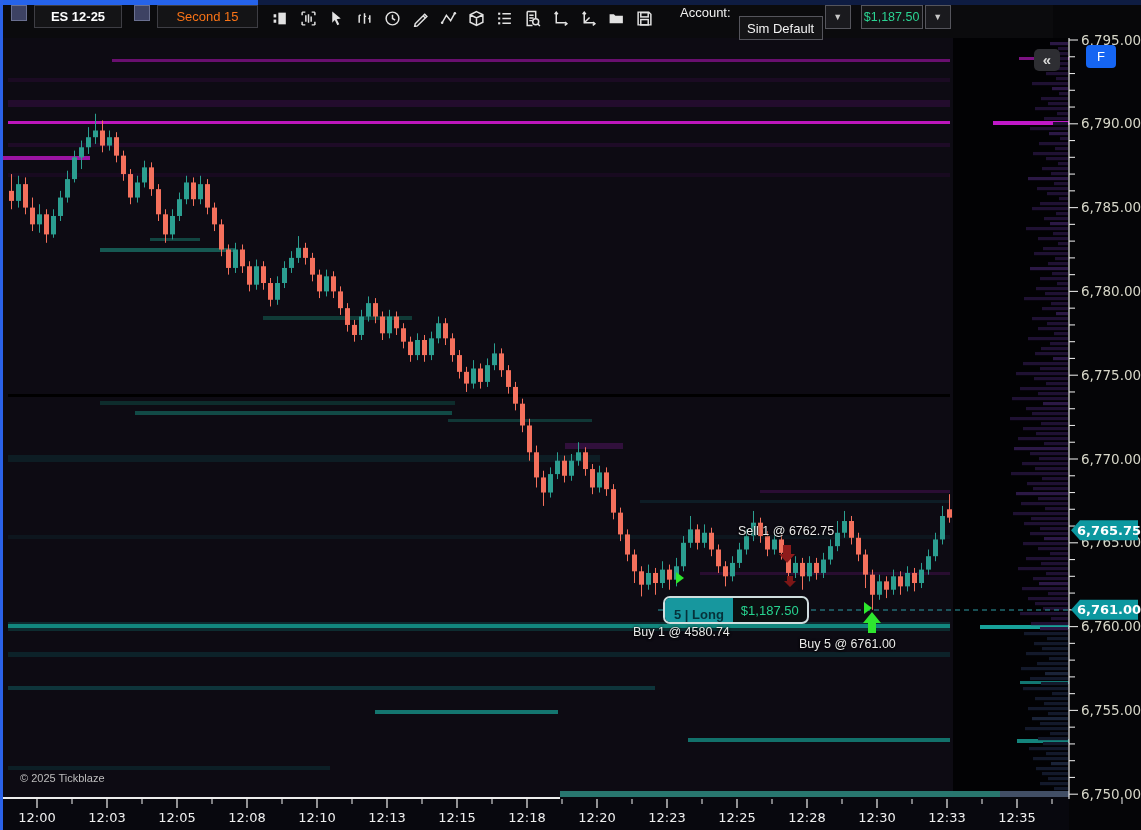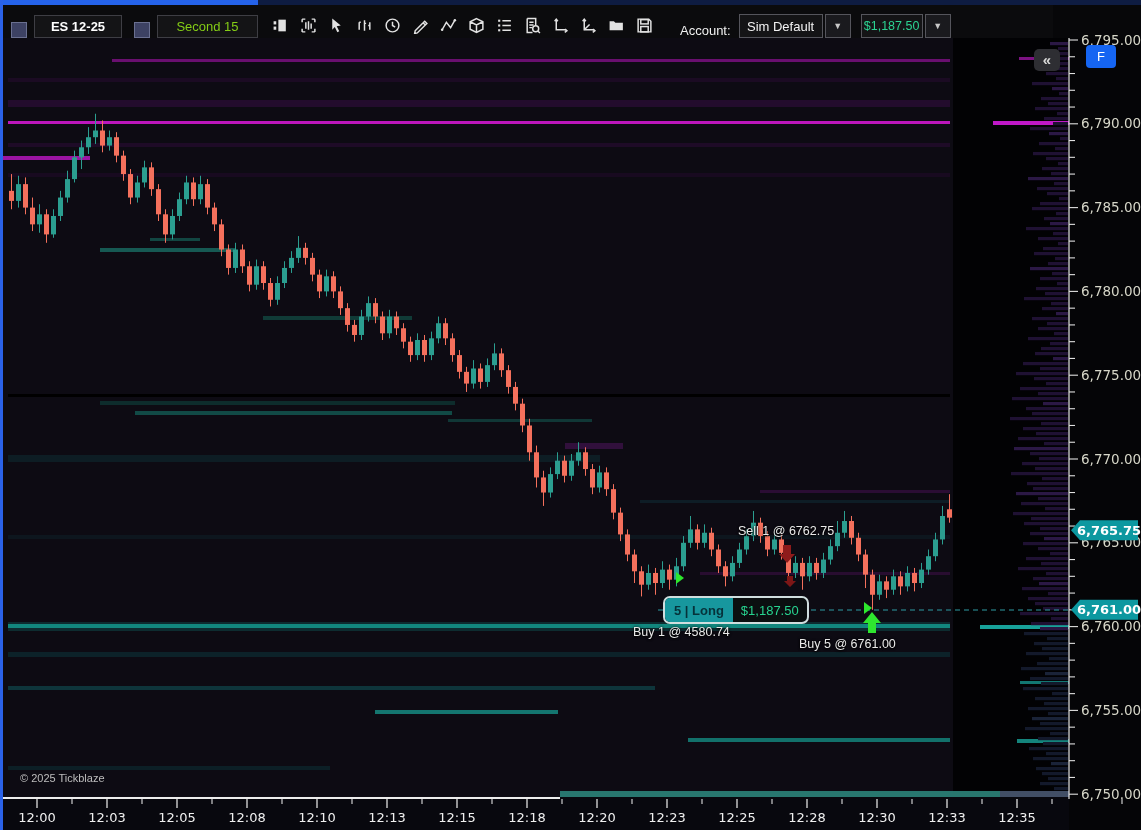--- a/index.html
+++ b/index.html
@@ -2,48 +2,48 @@
 <html><head>
 <meta charset="utf-8">
 <style>
   html,body{margin:0;padding:0;background:#070709;}
   #app{position:relative;width:1141px;height:830px;background:#070709;overflow:hidden;
        font-family:"Liberation Sans","DejaVu Sans",sans-serif;}
   .left-edge{position:absolute;left:0;top:0;width:3px;height:830px;background:#2b62e8;z-index:6;}
   .top-strip{position:absolute;left:0;top:0;width:1141px;height:5px;background:#0e1c42;z-index:5;}
   .top-strip .accent{position:absolute;left:0;top:0;width:258px;height:5px;background:#2563eb;}
   .toolbar{position:absolute;left:0;top:5px;width:1053px;height:33px;background:#0b0b0d;z-index:5;
-           display:flex;align-items:flex-end;color:#e6e6e6;font-size:13px;}
+           display:flex;align-items:flex-start;color:#e6e6e6;font-size:13px;}
   .chip{width:14px;height:14px;background:#3d4263;border:1px solid #6a7090;margin-left:11px;flex:0 0 auto;}
   .chip.second{margin-left:12px;}
   .tb-input{height:21px;border:1px solid #3e3e44;background:#141416;display:flex;align-items:center;
             justify-content:center;margin-left:7px;flex:0 0 auto;}
   .tb-input.symbol{width:86px;font-weight:bold;color:#fff;}
-  .tb-input.tf{width:99px;color:#84cc16;}
+  .tb-input.tf{width:99px;color:#f97316;}
   .icon-row{display:flex;align-items:center;margin-left:8px;}
   .icon-btn{width:28px;height:26px;display:flex;align-items:center;justify-content:center;
             background:transparent;border:0;padding:0;cursor:default;}
   .icon-btn svg{stroke:#e2e2e2;fill:none;stroke-width:1.4;}
   .acct-label{margin-left:22px;color:#f0f0f0;}
   .select-box{height:22px;border:1px solid #55555c;background:#141416;display:flex;align-items:center;
               justify-content:center;margin-left:8px;color:#f2f2f2;}
   .select-box.acct{width:82px;margin-top:11px;}
   .dd-arrow{width:24px;height:22px;border:1px solid #55555c;background:#1a1a1e;margin-left:2px;
             display:flex;align-items:center;justify-content:center;color:#c8c8c8;font-size:9px;}
   .select-box.pnl{width:60px;color:#2bd392;margin-left:10px;font-size:12.5px;}
   #chart-svg{position:absolute;left:0;top:0;z-index:1;}
   .collapse-btn{position:absolute;left:1034px;top:49px;width:26px;height:22px;background:#2e2e33;
                 border:0;border-radius:5px;color:#d8d8d8;font-size:15px;line-height:20px;text-align:center;
                 z-index:4;padding:0;font-weight:bold;}
   .f-badge{position:absolute;left:1086px;top:45px;width:30px;height:23px;background:#1565f2;border-radius:4px;
            color:#fff;font-size:13px;display:flex;align-items:center;justify-content:center;z-index:4;}
   .pos-pill{position:absolute;left:663px;top:596px;height:24px;display:flex;align-items:stretch;z-index:4;
             border:2px solid #cfdede;border-radius:7px;overflow:hidden;background:#0b0f10;}
   .pos-pill .qty{background:#17979e;color:#06323a;font-weight:bold;font-size:13px;display:flex;
-                 align-items:center;padding:8px 9px;}
+                 align-items:center;padding:16px 9px;}
   .pos-pill .pnl{color:#27d38f;font-size:13px;display:flex;align-items:center;padding:0 8px;}
   .trade-label{position:absolute;color:#e9e9e9;font-size:12.5px;z-index:3;text-shadow:0 1px 2px #000,0 0 3px #000;white-space:nowrap;text-align:center;}
   #lbl-sell1{left:738px;top:524px;}
   #lbl-buy1{left:633px;top:625px;}
   #lbl-buy5{left:799px;top:637px;}
   .copyright{position:absolute;left:20px;top:772px;color:#bdbdbd;font-size:11px;z-index:3;}
 </style>
 </head>
 <body>
 

